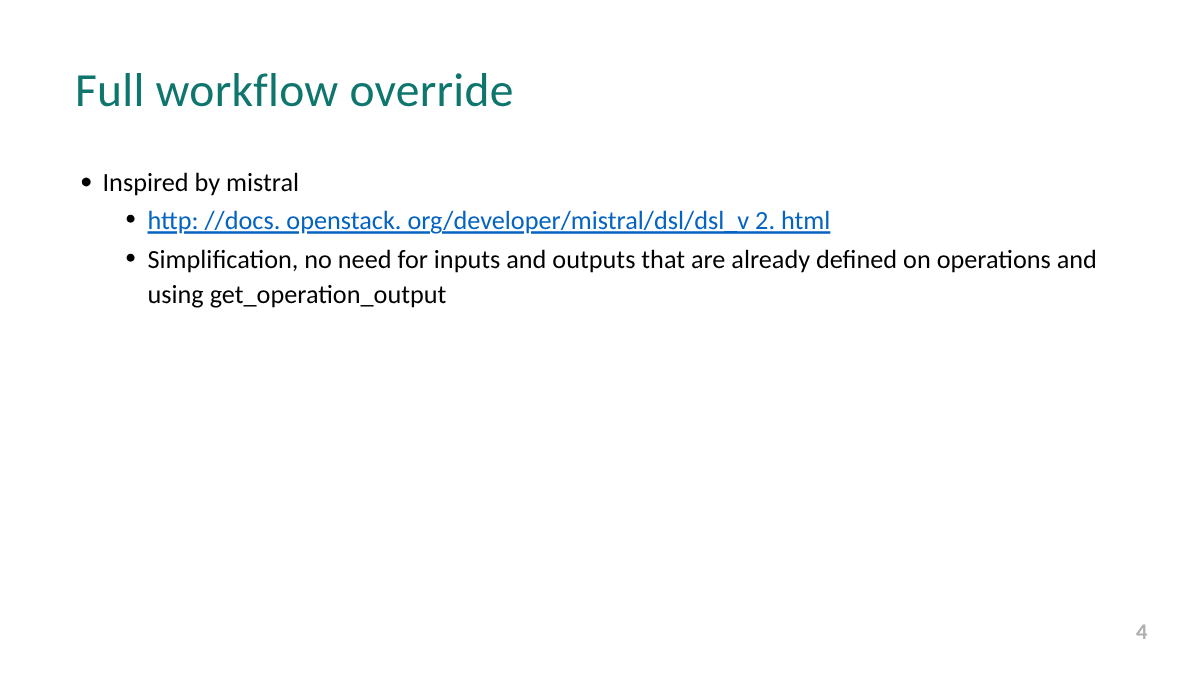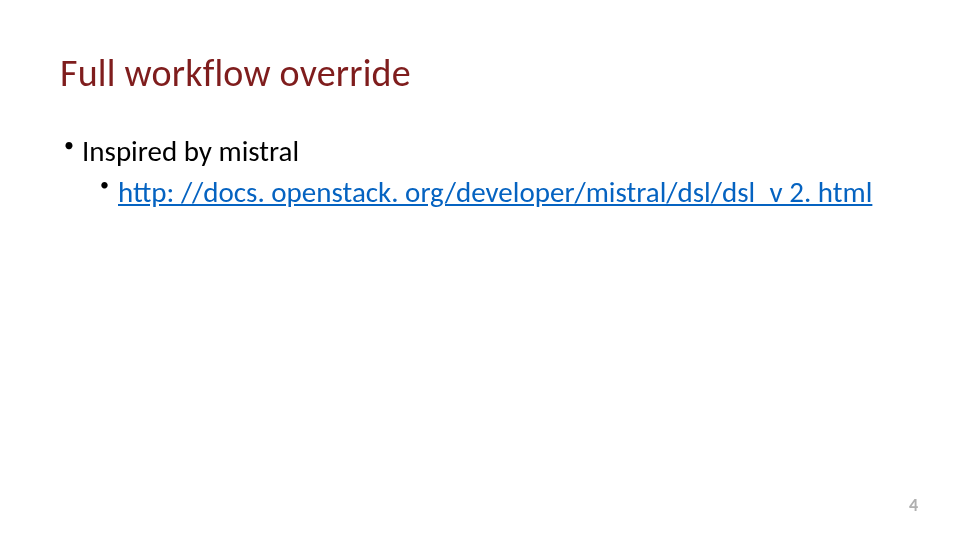--- a/index.html
+++ b/index.html
@@ -17,26 +17,26 @@
       overflow: hidden;
     }
     .slide {
       padding: 50px 60px 40px 60px;
       height: 100%;
       position: relative;
     }
     .title {
       font-size: 38px;
       font-weight: 400;
-      color: #7f1d1d;
+      color: #0f766e;
       margin-bottom: 36px;
       letter-spacing: 0.2px;
     }
     .content {
-      font-size: 29px;
+      font-size: 21px;
       line-height: 1.35;
     }
     ul {
       list-style: none;
       padding-left: 0;
     }
     .bullet-l1 {
       padding-left: 22px;
       position: relative;
       margin-bottom: 2px;
@@ -84,17 +84,18 @@
 
 <div class="slide">
   <h1 class="title">Full workflow override</h1>
 
   <div class="content">
     <ul>
       <li class="bullet-l1">Inspired by mistral</li>
       <li class="bullet-l2">
         <a class="link">http: //docs. openstack. org/developer/mistral/dsl/dsl_v 2. html</a>
       </li>
+      <li class="bullet-l2">Simplification, no need for inputs and outputs that are already defined on operations and using get_operation_output</li>
     </ul>
   </div>
 
   <div class="page-number">4</div>
 </div>
 
 </body></html>

